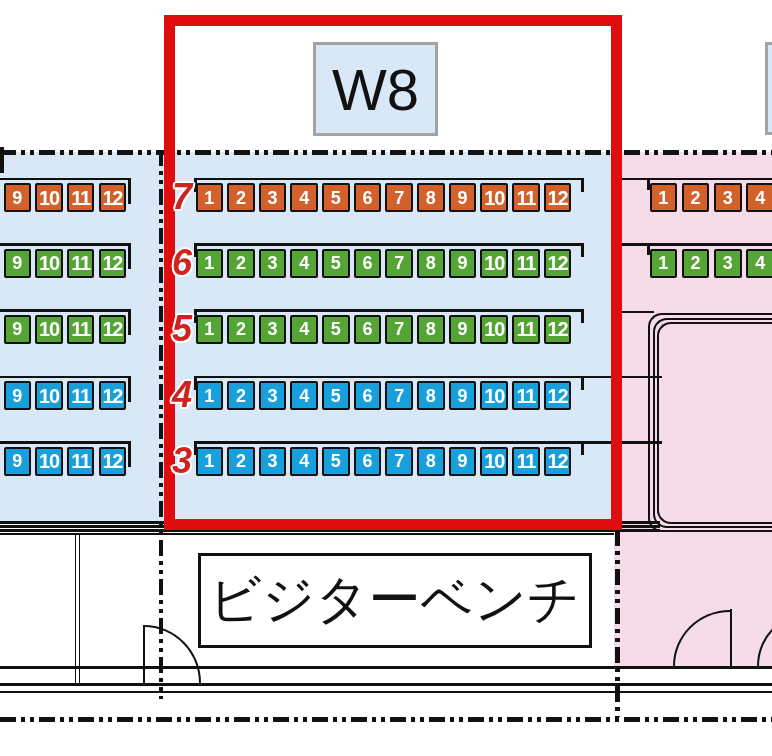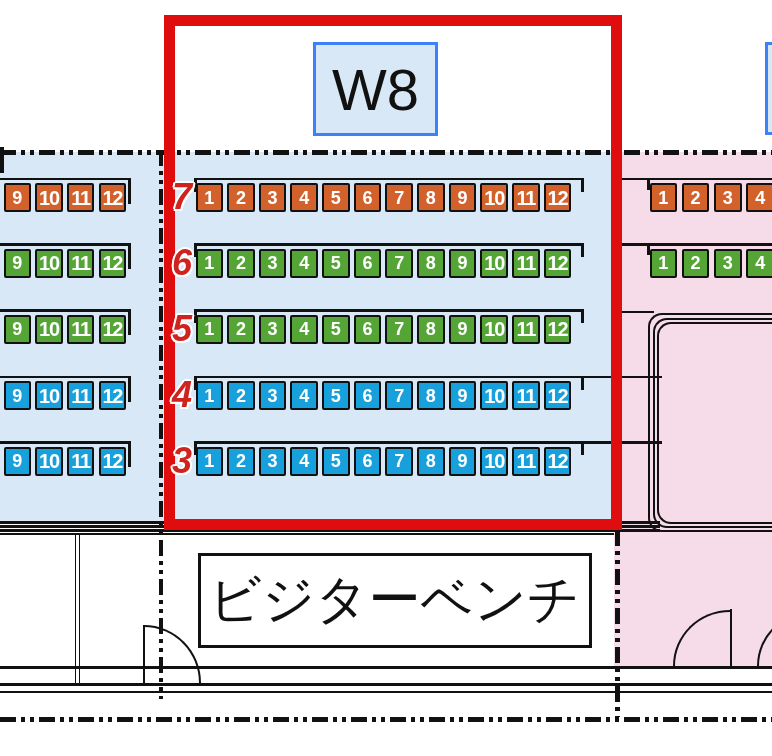--- a/index.html
+++ b/index.html
@@ -17,21 +17,21 @@
   .seat{position:absolute;width:27.5px;height:29px;border:2.5px solid #111;border-radius:2px;
         display:flex;align-items:center;justify-content:center;color:#fff;
         font-weight:bold;font-size:18px;line-height:1;z-index:3;}
   .seat.two{font-size:20px;letter-spacing:-1.2px;}
   .bar{position:absolute;height:2.5px;background:#111;z-index:2;}
   .cap{position:absolute;width:2.5px;background:#111;z-index:2;}
   .rowlabel{position:absolute;width:28px;text-align:center;font-style:italic;font-weight:bold;
         font-size:36px;line-height:1;color:#ce231e;z-index:60;
         text-shadow:-2px 0 0 #fff,2px 0 0 #fff,0 -2px 0 #fff,0 2px 0 #fff,
                     -1.5px -1.5px 0 #fff,1.5px -1.5px 0 #fff,-1.5px 1.5px 0 #fff,1.5px 1.5px 0 #fff;}
-  .labelbox{position:absolute;border:3px solid #3b82f6;background:#d9e8f6;display:flex;
+  .labelbox{position:absolute;border:3px solid #a3a3a3;background:#d9e8f6;display:flex;
         align-items:center;justify-content:center;z-index:4;color:#111;}
   .benchbox{position:absolute;border:3px solid #111;background:#fff;display:flex;
         align-items:center;justify-content:center;z-index:4;color:#111;}
   .structure{position:absolute;border:2.5px solid #111;border-right:none;
         border-radius:14px 0 0 14px;background:transparent;z-index:2;}
   .red-rect{position:absolute;border:11px solid #df0d0d;z-index:50;}
   .arc-tr{position:absolute;border-top:2.5px solid #111;border-right:2.5px solid #111;
         border-radius:0 100% 0 0;z-index:2;}
   .arc-tl{position:absolute;border-top:2.5px solid #111;border-left:2.5px solid #111;
         border-radius:100% 0 0 0;z-index:2;}

